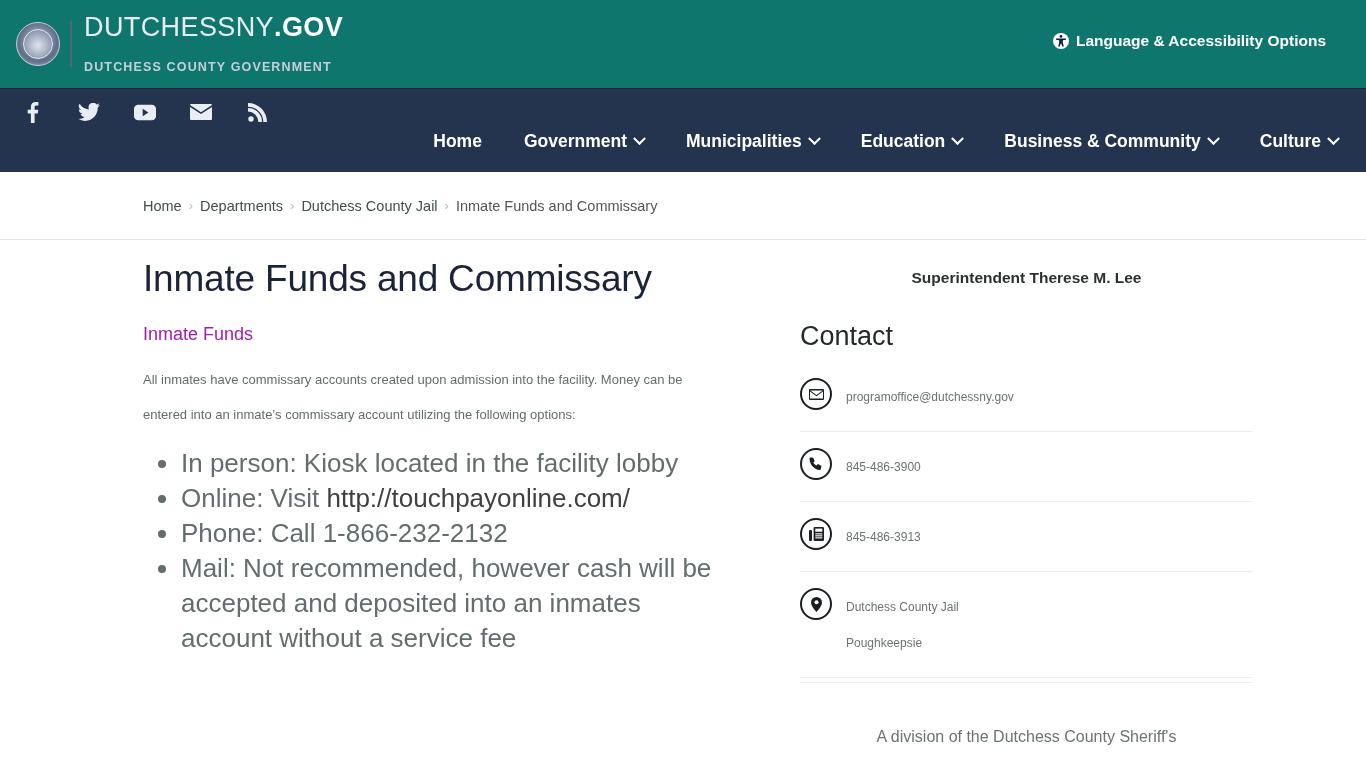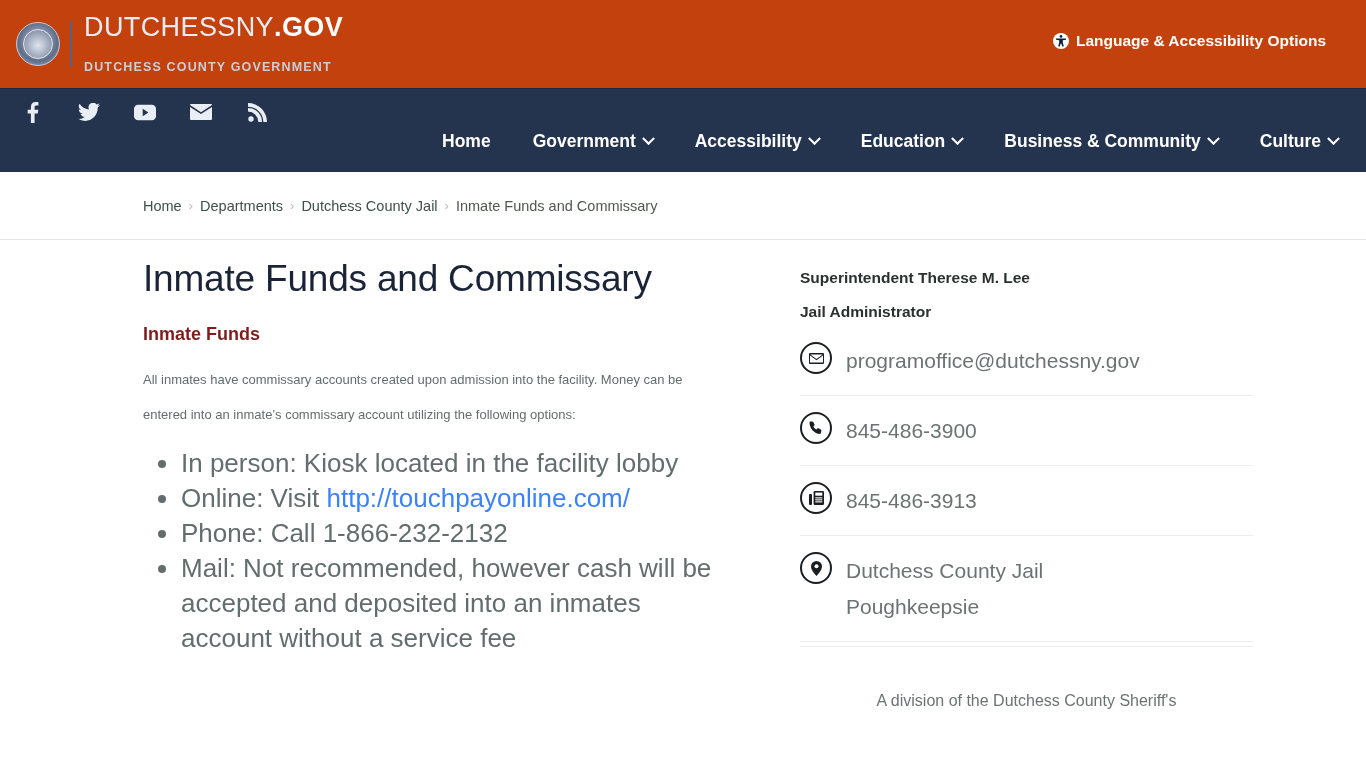--- a/index.html
+++ b/index.html
@@ -7,21 +7,21 @@
     width: 1366px;
     height: 768px;
     overflow: hidden;
     background: #ffffff;
     font-family: "Liberation Sans", sans-serif;
   }
 
   
   .topbar {
     height: 88px;
-    background: #c2410c;
+    background: #0f766e;
     display: flex;
     align-items: center;
     position: relative;
   }
   .brand {
     display: flex;
     align-items: center;
     margin-left: 16px;
   }
   .seal {
@@ -161,54 +161,54 @@
   }
   .page-title {
     font-size: 37px;
     font-weight: 400;
     color: #1b2437;
     letter-spacing: -0.2px;
     margin-bottom: 24px;
   }
   .subhead {
     font-size: 18px;
-    font-weight: 700;
-    color: #7f1d1d;
+    font-weight: 400;
+    color: #a21caf;
     margin-bottom: 17px;
   }
   .body-p {
     font-size: 13px;
     line-height: 35px;
     color: #636d6d;
     font-weight: 400;
   }
   ul.opts {
     margin-top: 14px;
     padding-left: 38px;
   }
   ul.opts li {
     font-size: 26px;
     line-height: 35px;
     color: #636d6d;
   }
   ul.opts li::marker { color: #636d6d; }
   a.inline-link {
-    color: #3b82f6;
+    color: #404040;
     text-decoration: none;
     cursor: pointer;
   }
 
   
   .sidecol {
     width: 606px;
     padding-left: 40px;
     padding-right: 113px;
   }
   .side-name {
-    text-align: left;
+    text-align: center;
     font-size: 15.5px;
     font-weight: 700;
     color: #2b3030;
     line-height: 29px;
     margin-top: 5px;
   }
   .contact-h {
     font-size: 27px;
     font-weight: 400;
     color: #24292e;
@@ -227,21 +227,21 @@
     flex: 0 0 auto;
     width: 32px; height: 32px;
     border-radius: 50%;
     border: 2px solid #1c1f22;
     display: flex;
     align-items: center;
     justify-content: center;
   }
   .cicon svg { fill: #1c1f22; }
   .ctext {
-    font-size: 21px;
+    font-size: 12px;
     color: #6b7373;
     line-height: 36px;
     padding-top: 1px;
   }
   .ctext .addr-line { display: block; }
   .side-footnote {
     text-align: center;
     font-size: 16px;
     color: #6b7373;
     line-height: 27px;
@@ -312,21 +312,21 @@
 
   <div class="mainnav">
     <div class="navitem">
       <span>Home</span>
     </div>
     <div class="navitem">
       <span>Government</span>
       <i class="chev"></i>
     </div>
     <div class="navitem">
-      <span>Accessibility</span>
+      <span>Municipalities</span>
       <i class="chev"></i>
     </div>
     <div class="navitem">
       <span>Education</span>
       <i class="chev"></i>
     </div>
     <div class="navitem">
       <span>Business &amp; Community</span>
       <i class="chev"></i>
     </div>
@@ -367,22 +367,22 @@
         <span>Phone: Call 1-866-232-2132</span>
       </li>
       <li>
         <span>Mail: Not recommended, however cash will be accepted and deposited into an inmates account without a service fee</span>
       </li>
     </ul>
   </div>
 
   <div class="sidecol">
     <div class="side-name">Superintendent Therese M. Lee</div>
-    <div class="side-name">Jail Administrator</div>
-
+
+    <h3 class="contact-h">Contact</h3>
 
     <div class="crow">
       <span class="cicon">
         <svg width="15" height="11" viewBox="0 0 15 11">
             <path d="M1 0h13a1 1 0 0 1 1 1v9a1 1 0 0 1-1 1H1a1 1 0 0 1-1-1V1a1 1 0 0 1 1-1zm.3 1.5L7.5 6l6.2-4.5zM1 2.6V9.6h13V2.6L7.5 7.2z"></path>
           </svg>
       </span>
       <span class="ctext">programoffice@dutchessny.gov</span>
     </div>
 

